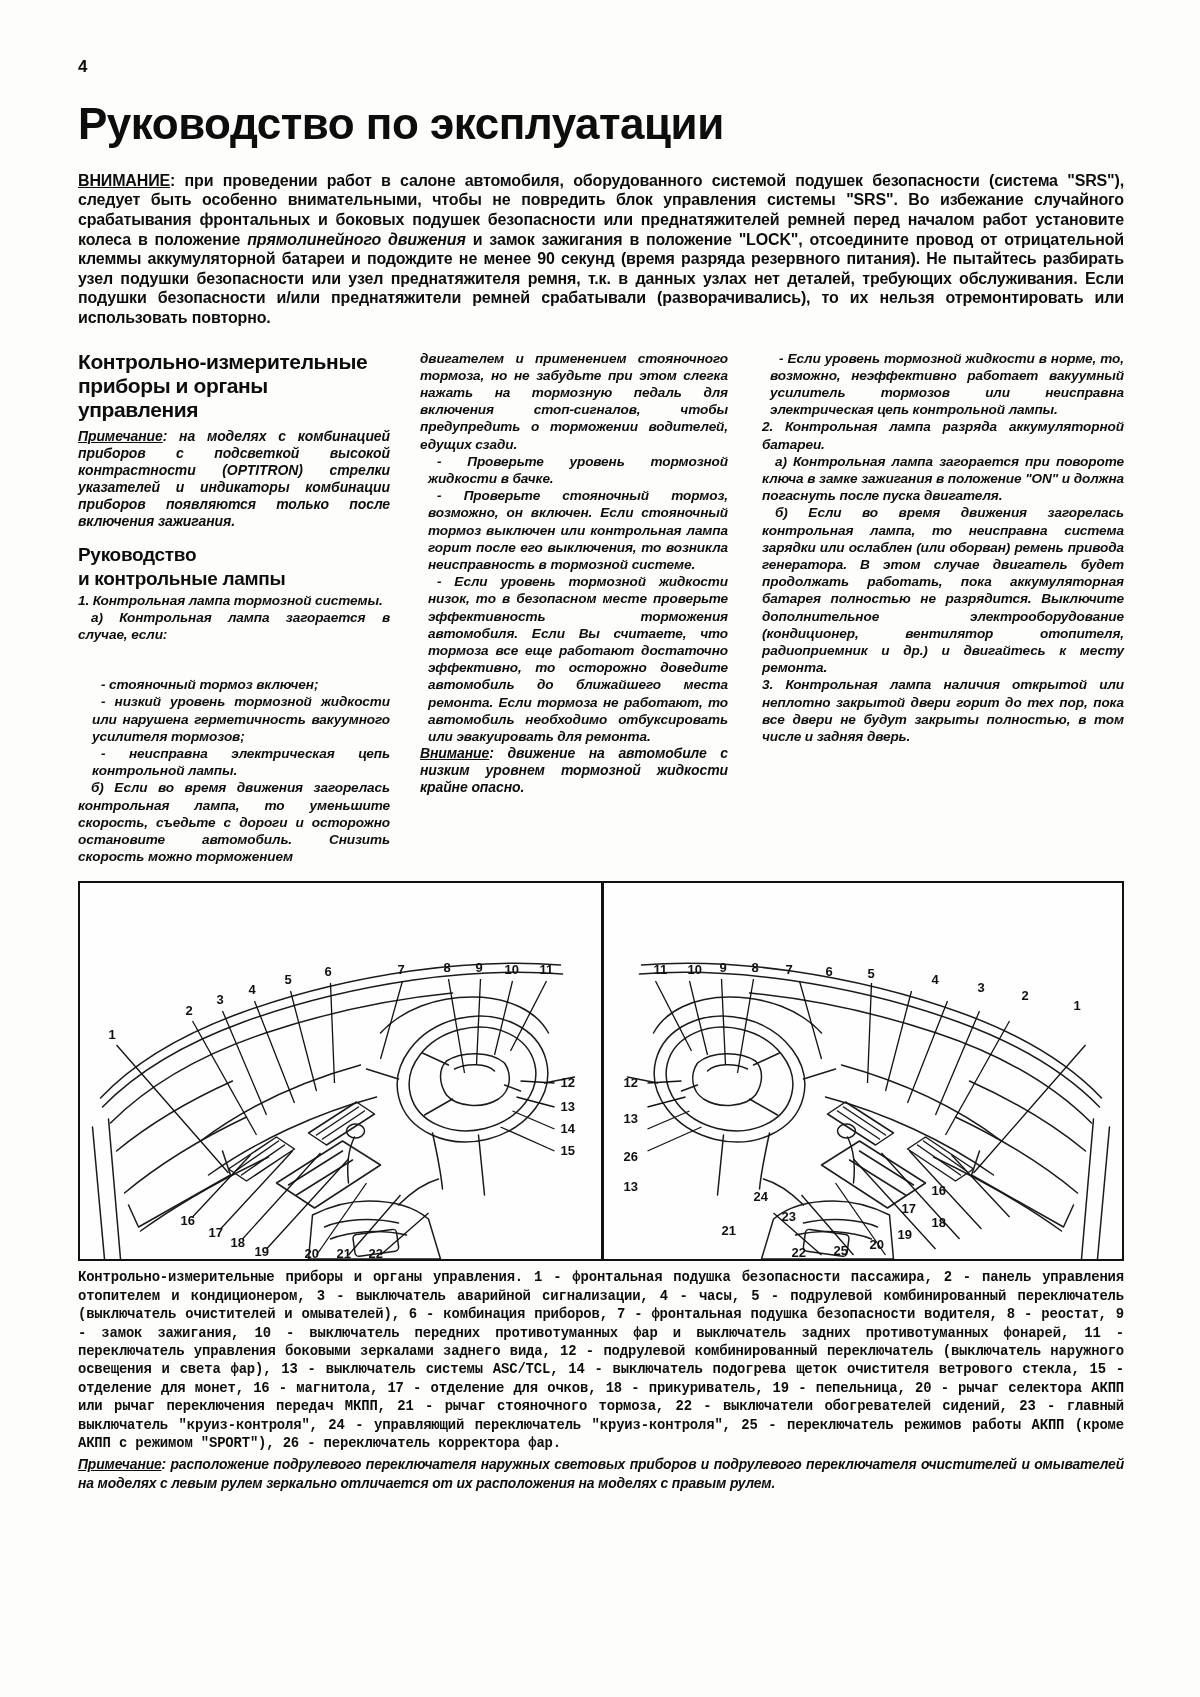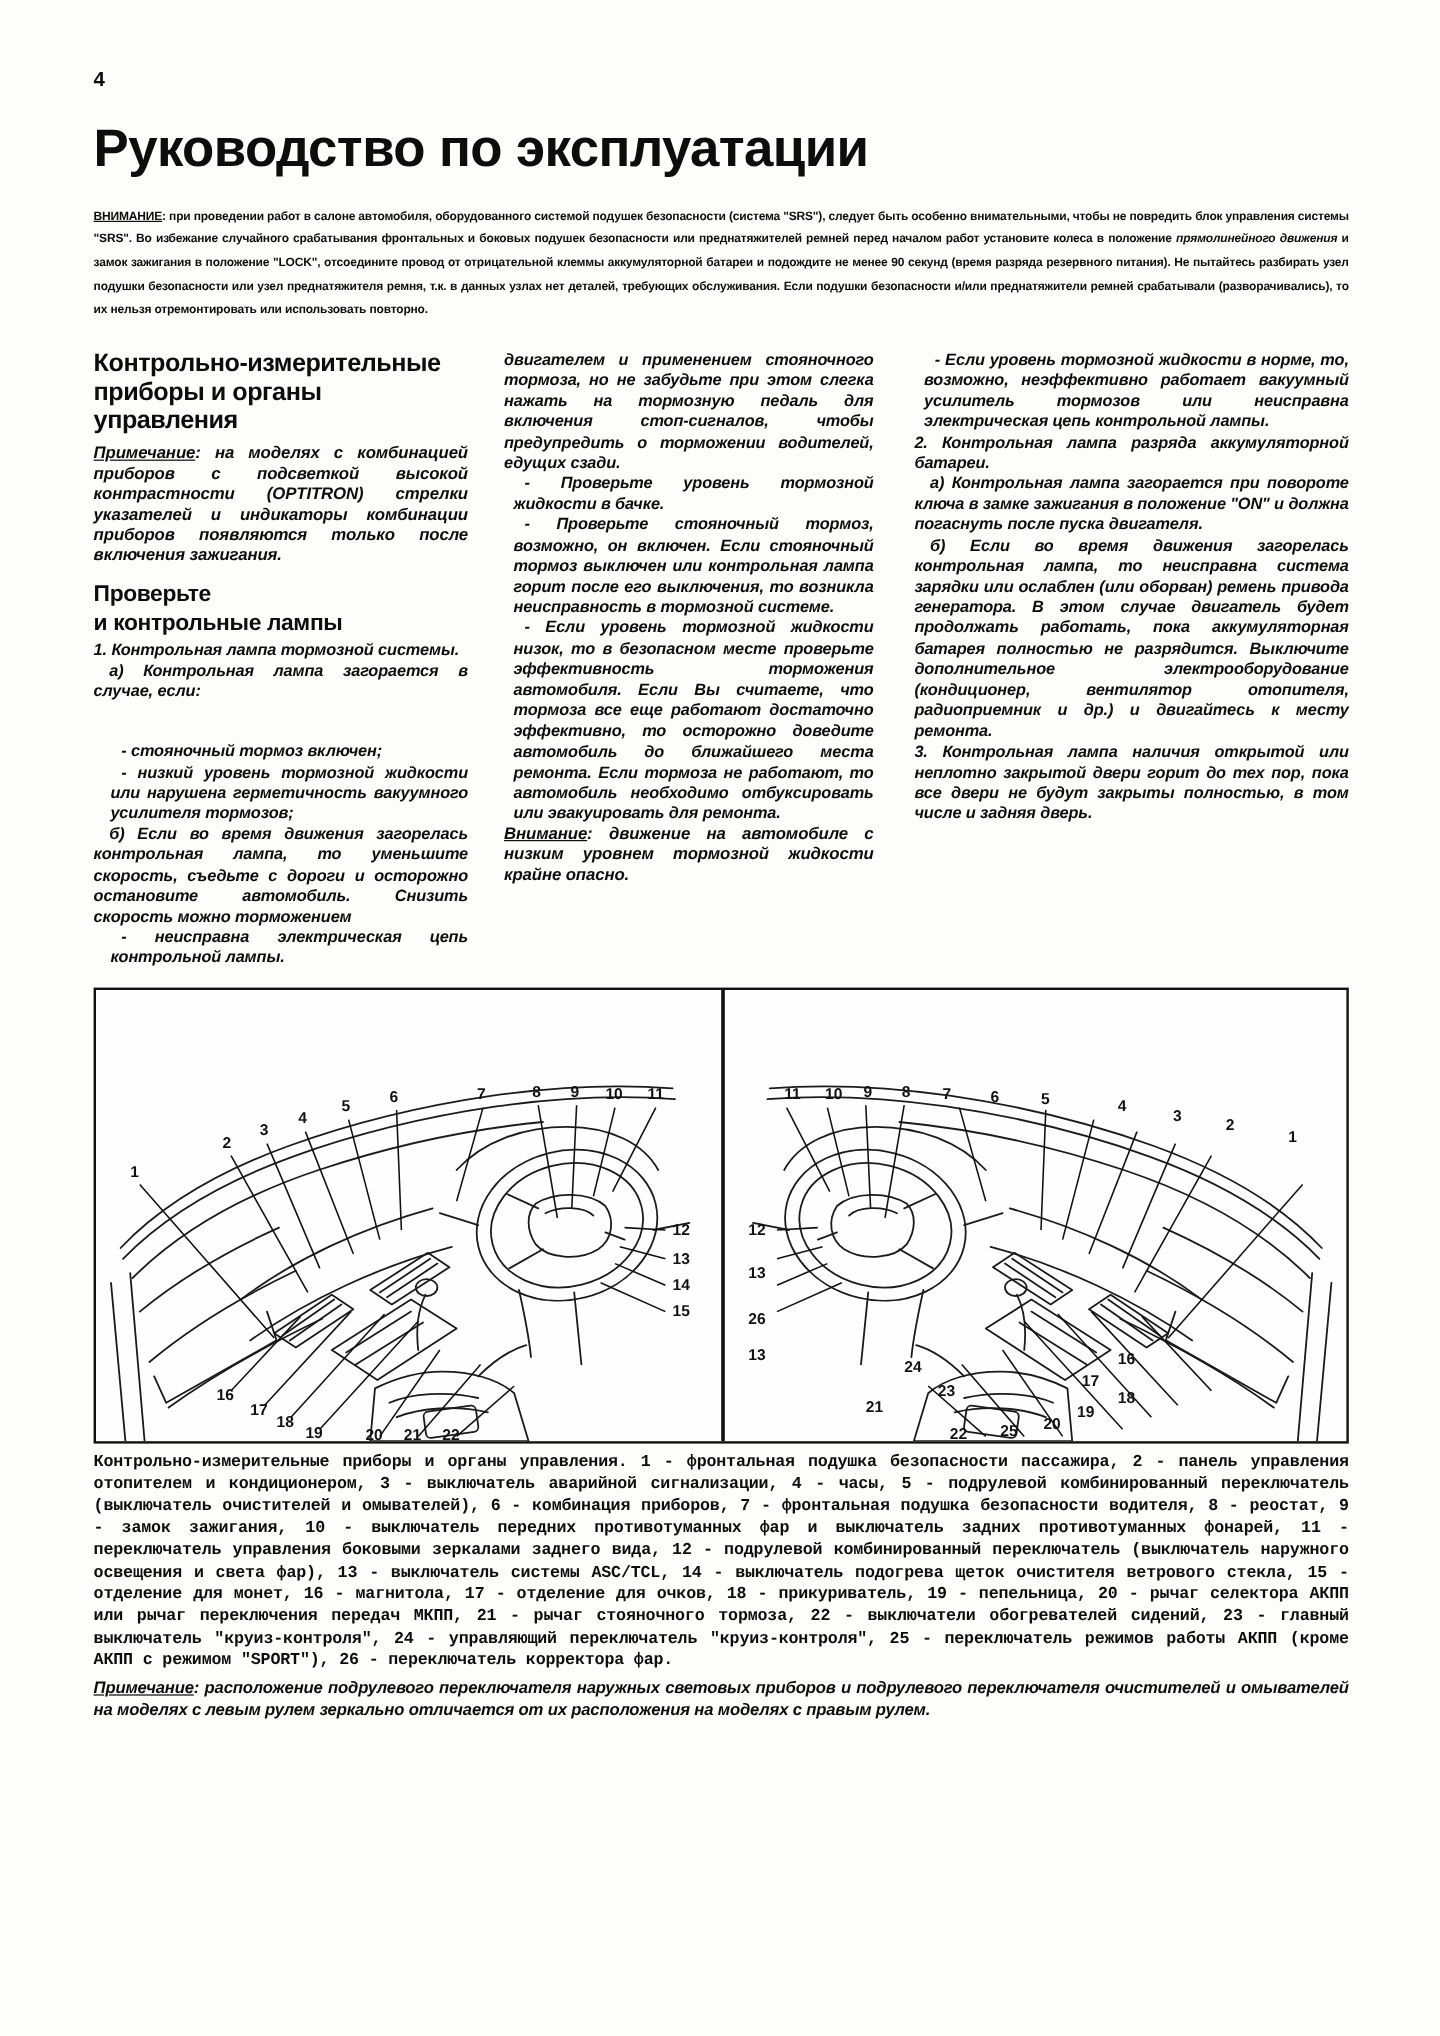--- a/index.html
+++ b/index.html
@@ -42,21 +42,21 @@
   .page-title {
     font-size: 44px;
     font-weight: bold;
     letter-spacing: -0.5px;
     margin: 0 0 24px 0;
     line-height: 1.04;
   }
 
   
   .warning-block {
-    font-size: 10px;
+    font-size: 16px;
     line-height: 19.6px;
     text-align: justify;
     font-weight: bold;
     letter-spacing: -0.15px;
     margin: 0 0 22px 0;
   }
   .warning-label {
     text-decoration: underline;
     font-weight: bold;
   }
@@ -182,28 +182,28 @@
 
   <h1 class="page-title">Руководство по эксплуатации</h1>
 
   <p class="warning-block"><span class="warning-label">ВНИМАНИЕ</span><span>: при проведении работ в салоне автомобиля, оборудованного системой подушек безопасности (система "SRS"), следует быть особенно внимательными, чтобы не повредить блок управления системы "SRS". Во избежание случайного срабатывания фронтальных и боковых подушек безопасности или преднатяжителей ремней перед началом работ установите колеса в положение </span><span class="ital">прямолинейного движения</span><span> и замок зажигания в положение "LOCK", отсоедините провод от отрицательной клеммы аккумуляторной батареи и подождите не менее 90 секунд (время разряда резервного питания). Не пытайтесь разбирать узел подушки безопасности или узел преднатяжителя ремня, т.к. в данных узлах нет деталей, требующих обслуживания. Если подушки безопасности и/или преднатяжители ремней срабатывали (разворачивались), то их нельзя отремонтировать или использовать повторно.</span></p>
 
   <div class="columns">
 
     <div class="col c1">
       <h2 class="sec-title">Контрольно-измерительные приборы и органы управления</h2>
       <p class="note"><span class="note-lead">Примечание</span><span>: на моделях с комбинацией приборов с подсветкой высокой контрастности (OPTITRON) стрелки указателей и индикаторы комбинации приборов появляются только после включения зажигания.</span></p>
-      <h3 class="sub-title">Проверьте</h3>
+      <h3 class="sub-title">Руководство</h3>
       <h3 class="sub-title" style="margin-top:0;">и контрольные лампы</h3>
       <p class="body">1. Контрольная лампа тормозной системы.</p>
       <p class="body ind">а) Контрольная лампа загорается в случае, если:</p>
       <p class="body dash" style="padding-left:14px;margin-top:33px;">- стояночный тормоз включен;</p>
       <p class="body dash" style="padding-left:14px;">- низкий уровень тормозной жидкости или нарушена герметичность вакуумного усилителя тормозов;</p>
+      <p class="body dash" style="padding-left:14px;">- неисправна электрическая цепь контрольной лампы.</p>
       <p class="body ind">б) Если во время движения загорелась контрольная лампа, то уменьшите скорость, съедьте с дороги и осторожно остановите автомобиль. Снизить скорость можно торможением</p>
-      <p class="body dash" style="padding-left:14px;">- неисправна электрическая цепь контрольной лампы.</p>
     </div>
 
     <div class="col c2">
       <p class="body">двигателем и применением стояночного тормоза, но не забудьте при этом слегка нажать на тормозную педаль для включения стоп-сигналов, чтобы предупредить о торможении водителей, едущих сзади.</p>
       <p class="body dash" style="padding-left:8px;">- Проверьте уровень тормозной жидкости в бачке.</p>
       <p class="body dash" style="padding-left:8px;">- Проверьте стояночный тормоз, возможно, он включен. Если стояночный тормоз выключен или контрольная лампа горит после его выключения, то возникла неисправность в тормозной системе.</p>
       <p class="body dash" style="padding-left:8px;">- Если уровень тормозной жидкости низок, то в безопасном месте проверьте эффективность торможения автомобиля. Если Вы считаете, что тормоза все еще работают достаточно эффективно, то осторожно доведите автомобиль до ближайшего места ремонта. Если тормоза не работают, то автомобиль необходимо отбуксировать или эвакуировать для ремонта.</p>
       <p class="note"><span class="small-caps-label">Внимание</span><span>: движение на автомобиле с низким уровнем тормозной жидкости крайне опасно.</span></p>
     </div>
 

